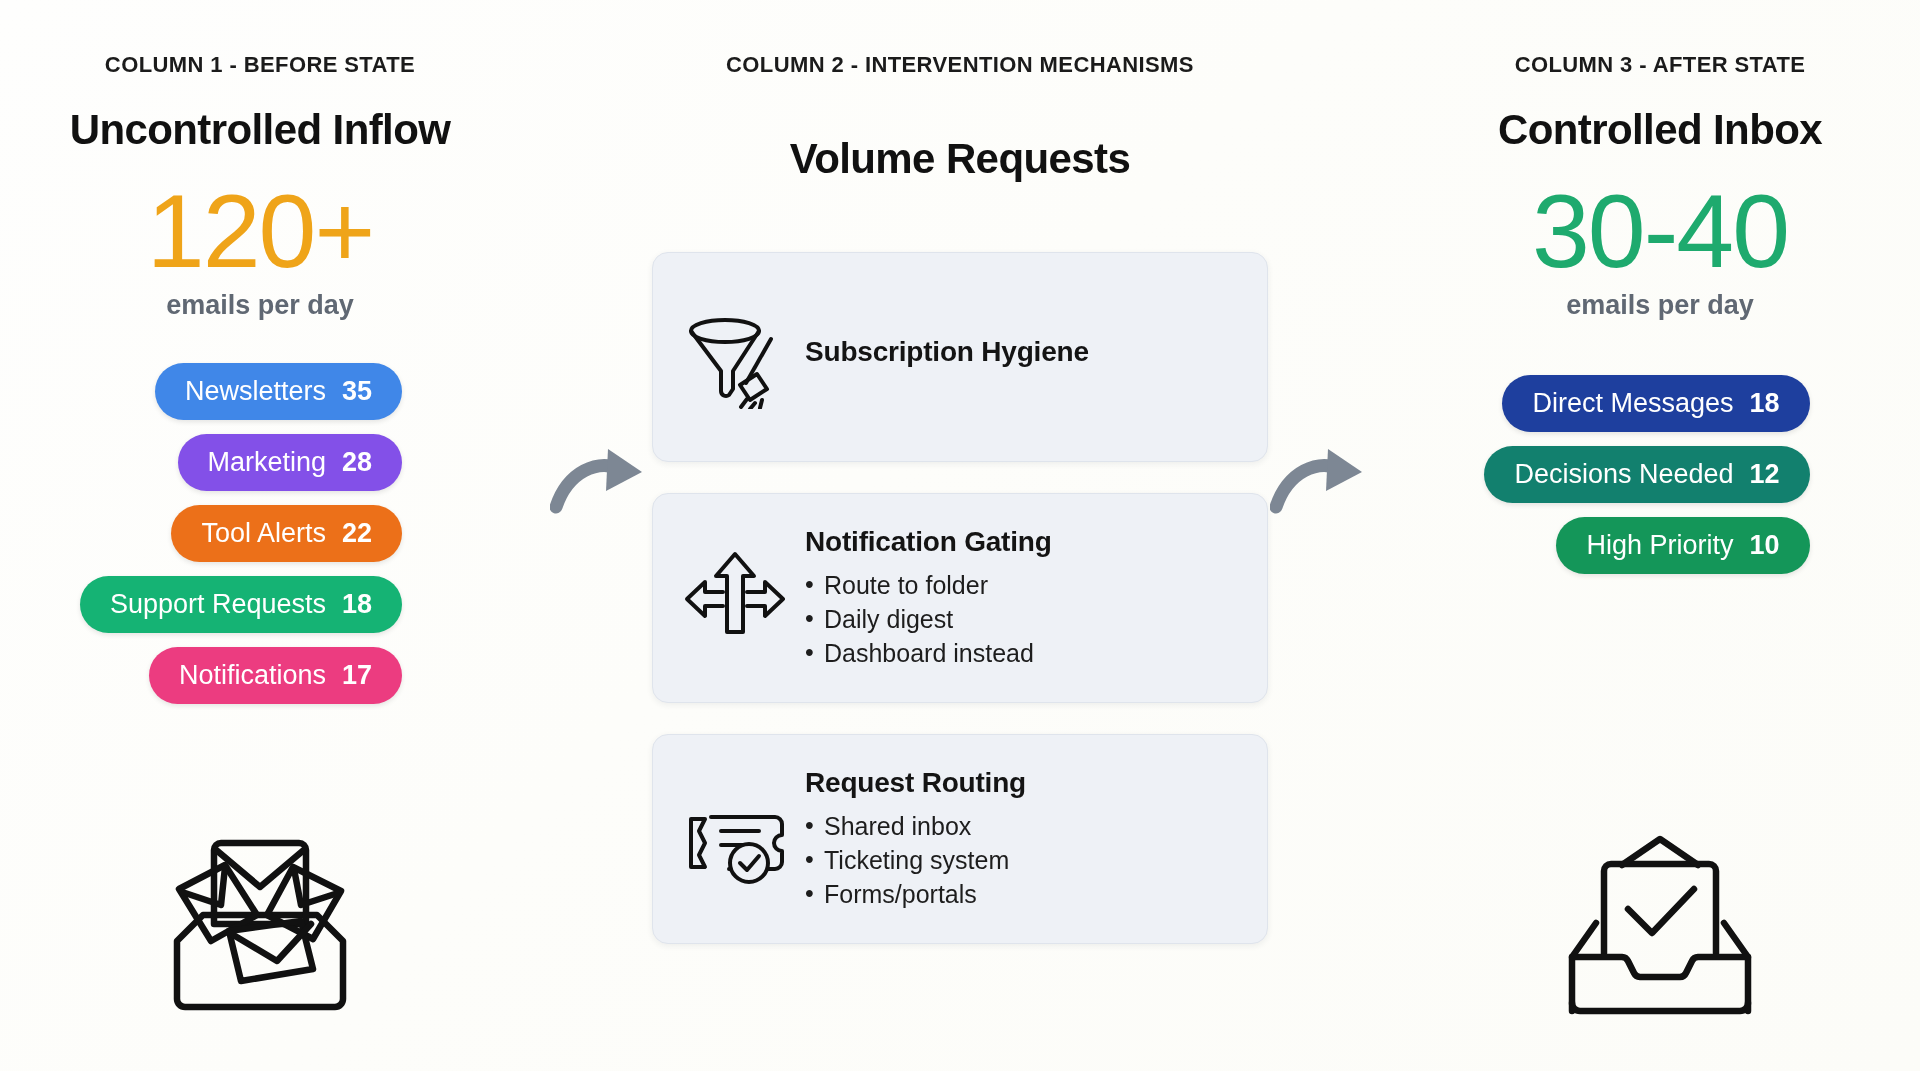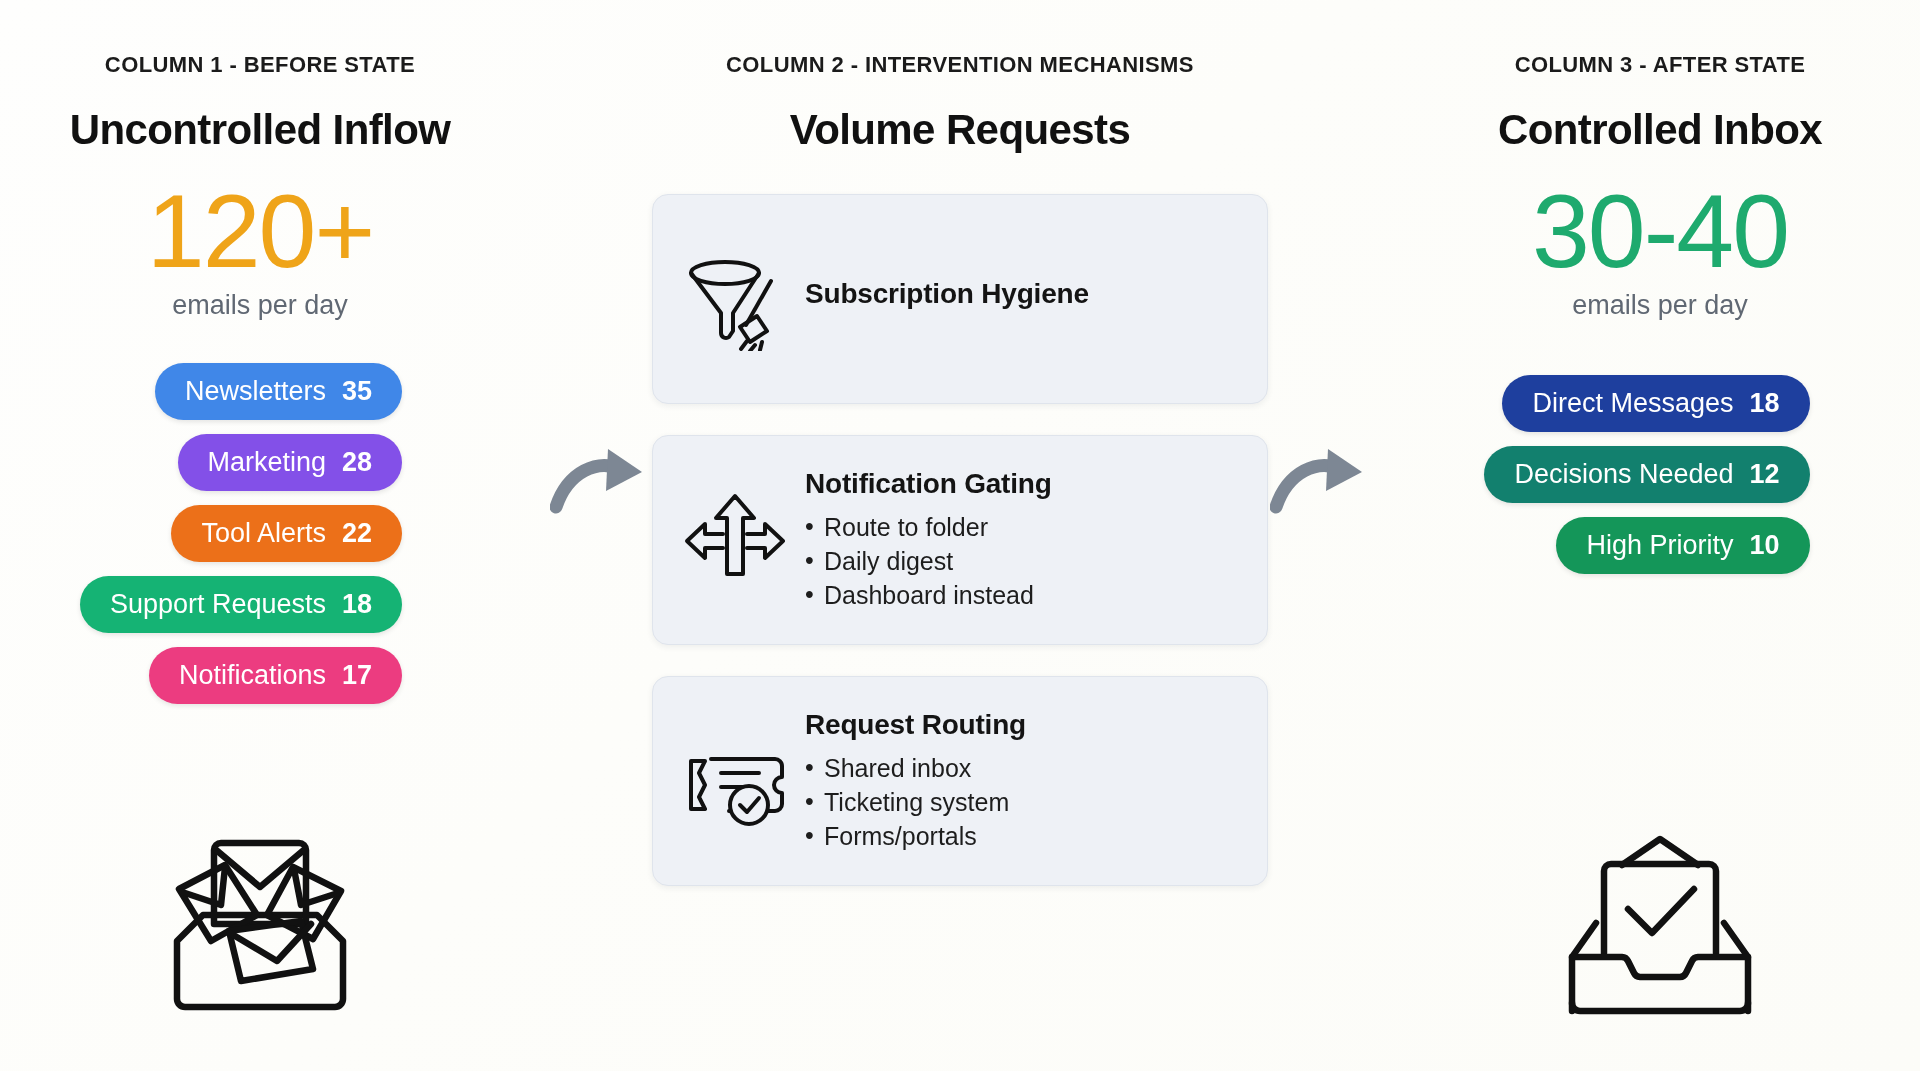--- a/index.html
+++ b/index.html
@@ -20,21 +20,21 @@
     padding: 0;
   }
 
   
   .col {
     display: flex;
     flex-direction: column;
     align-items: center;
   }
   .col-1 { width: 520px; padding-top: 52px; }
-  .col-2 { width: 560px; padding-top: 52px; }
+  .col-2 { width: 560px; padding-top: 52px; gap: 29px; }
   .col-3 { width: 520px; padding-top: 52px; }
 
   .kicker {
     font-size: 22px;
     font-weight: 700;
     letter-spacing: 0.4px;
     color: #1b1b1b;
     text-align: center;
     white-space: nowrap;
   }
@@ -55,21 +55,21 @@
     letter-spacing: -2px;
     text-align: center;
   }
   .bignum.amber { color: #efa419; }
   .bignum.green { color: #1eaa6e; }
   .subcap {
     margin-top: 6px;
     font-size: 27px;
     color: #606873;
     text-align: center;
-    font-weight: 400;
+    font-weight: 700;
   }
 
   
   .pill-stack {
     margin-top: 42px;
     display: flex;
     flex-direction: column;
     gap: 14px;
   }
   .pill-stack.left-col { align-items: flex-end; }

